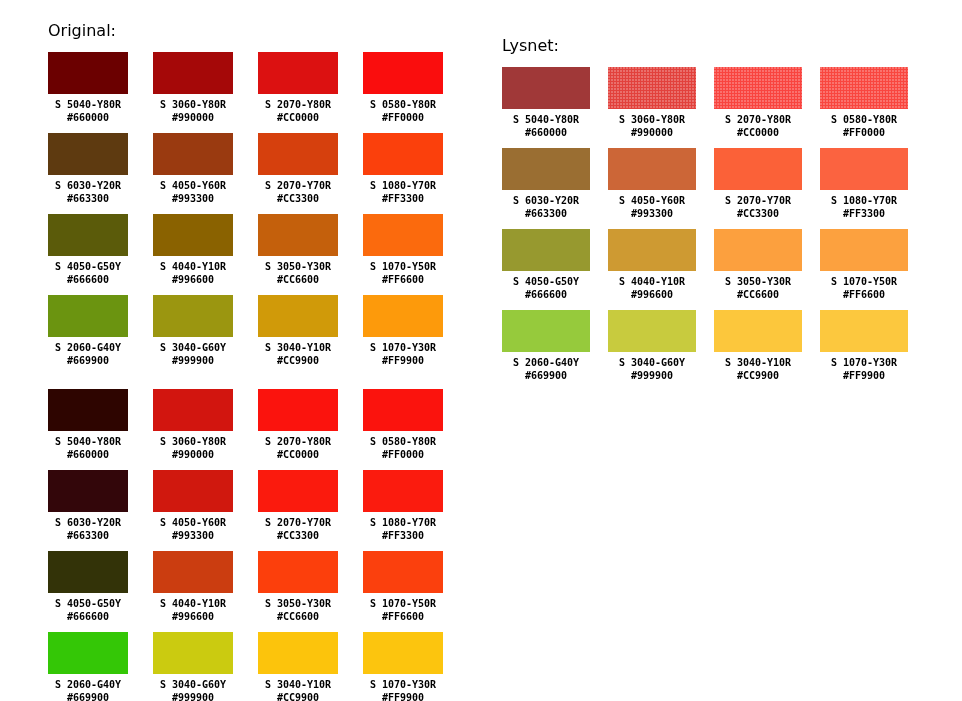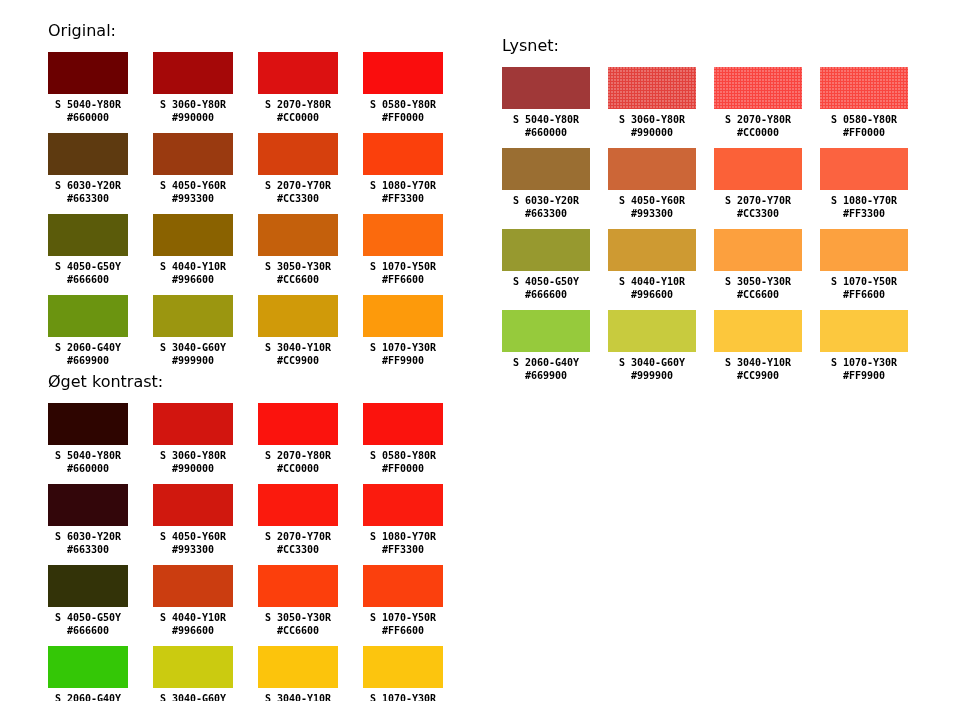--- a/index.html
+++ b/index.html
@@ -329,21 +329,20 @@
         <div class="swatch" style="background: rgb(252, 200, 62);"></div>
         <div class="caption">
           <span class="ncs">S 1070-Y30R</span>
           <span class="hex">#FF9900</span>
         </div>
       </div>
     </div>
 </div>
 
 <div class="section" id="section-kontrast">
-  <div class="section-title">Øget kontrast:</div>
   <div class="grid">
       <div class="cell">
         <div class="swatch" style="background: rgb(46, 5, 0);"></div>
         <div class="caption">
           <span class="ncs">S 5040-Y80R</span>
           <span class="hex">#660000</span>
         </div>
       </div>
       <div class="cell">
         <div class="swatch" style="background: rgb(210, 21, 15);"></div>

